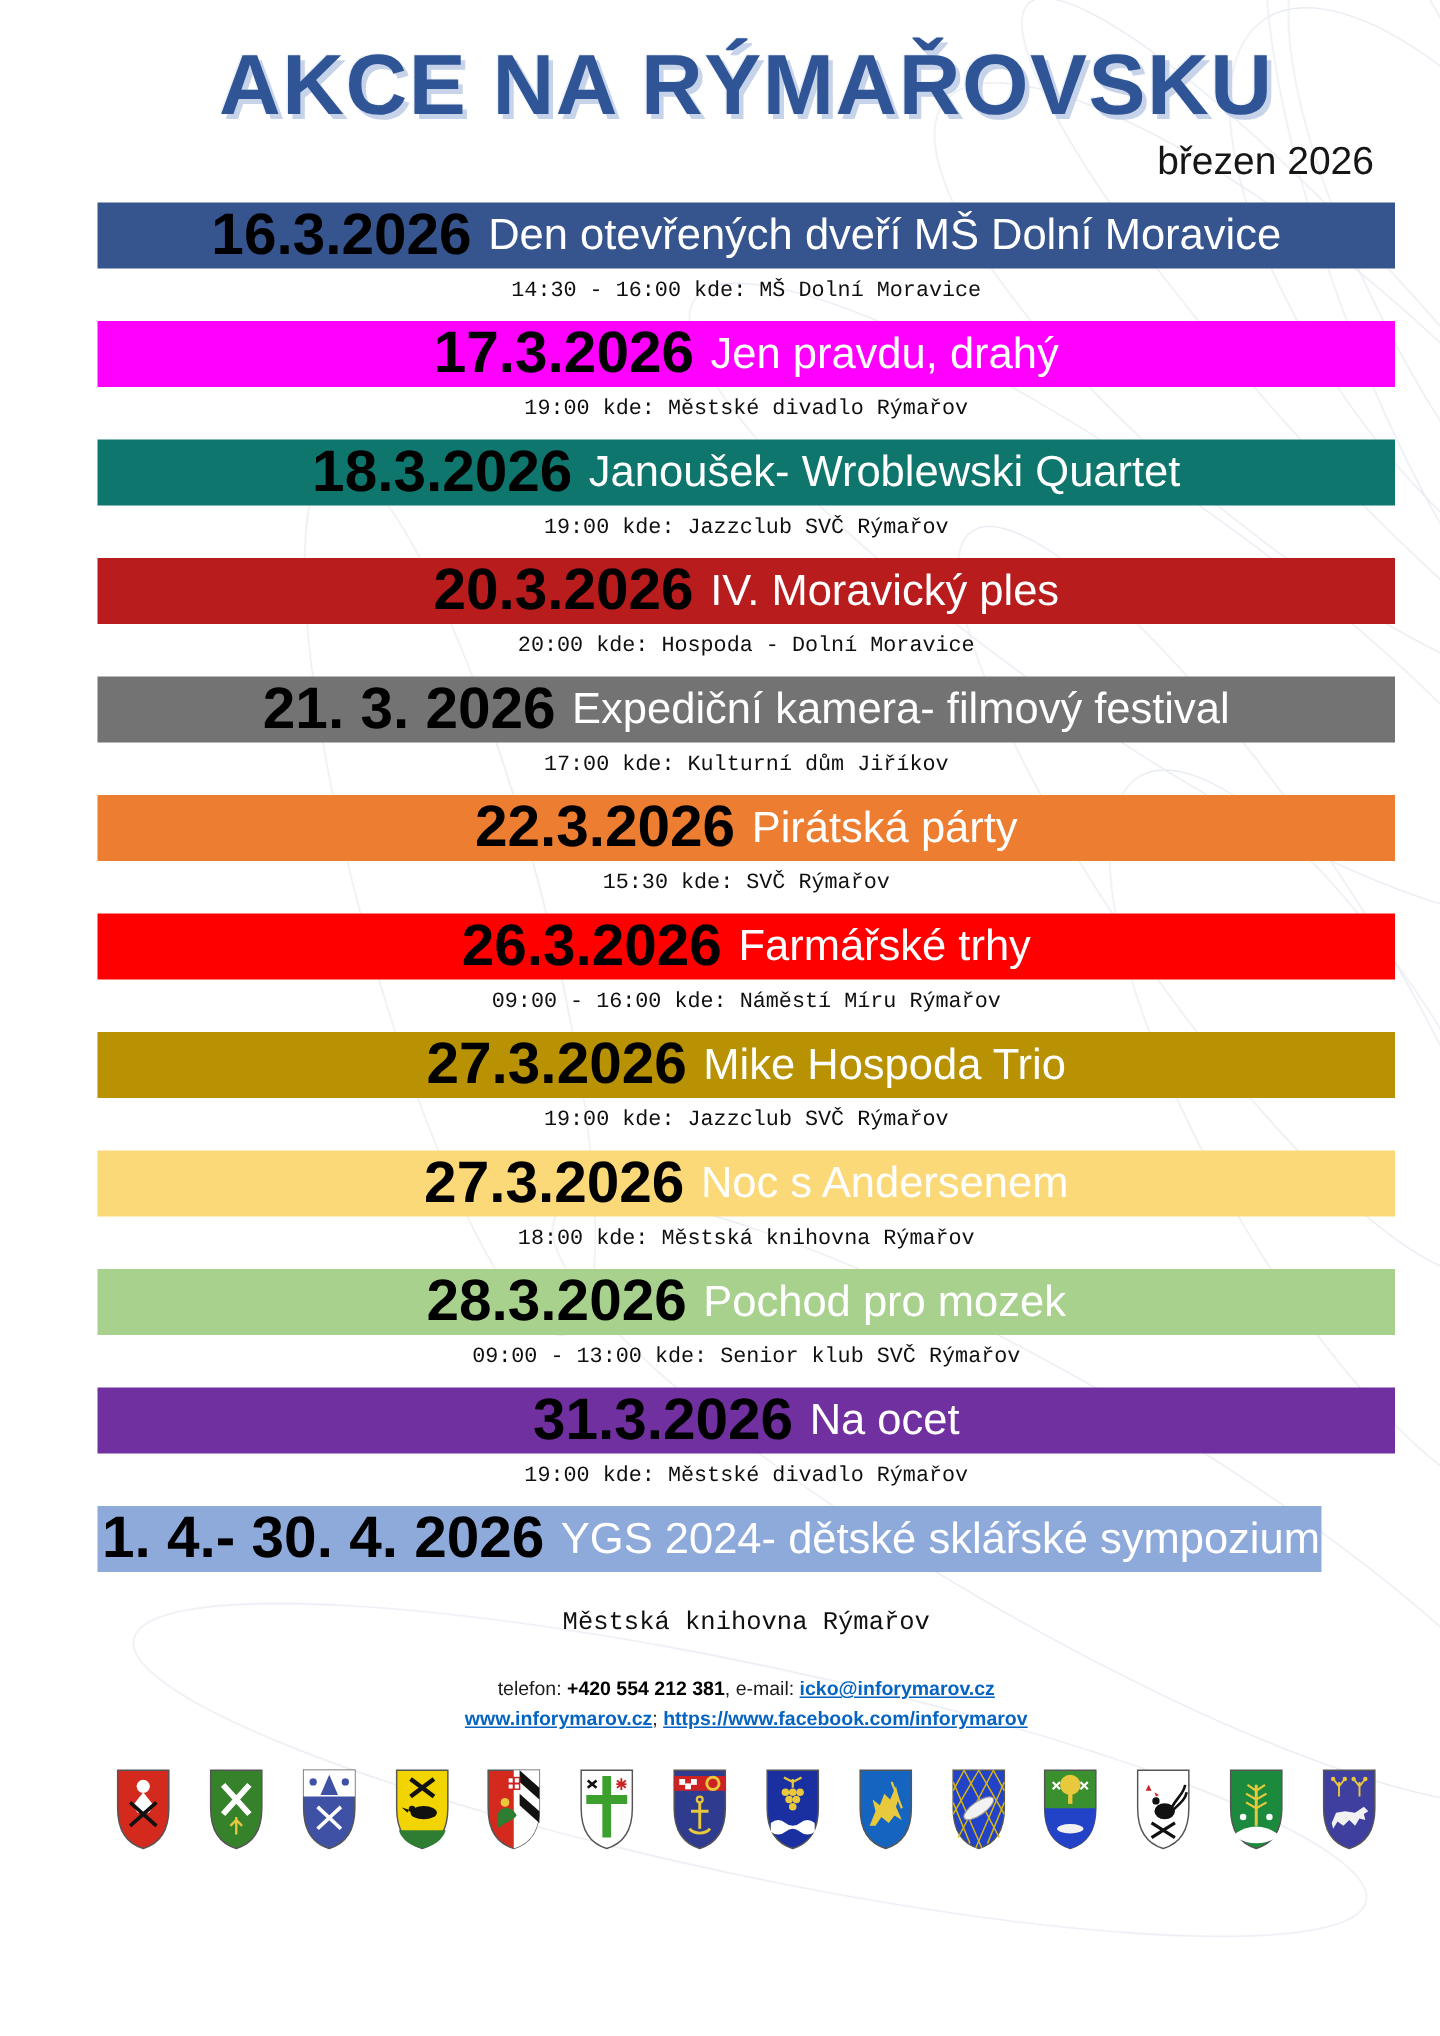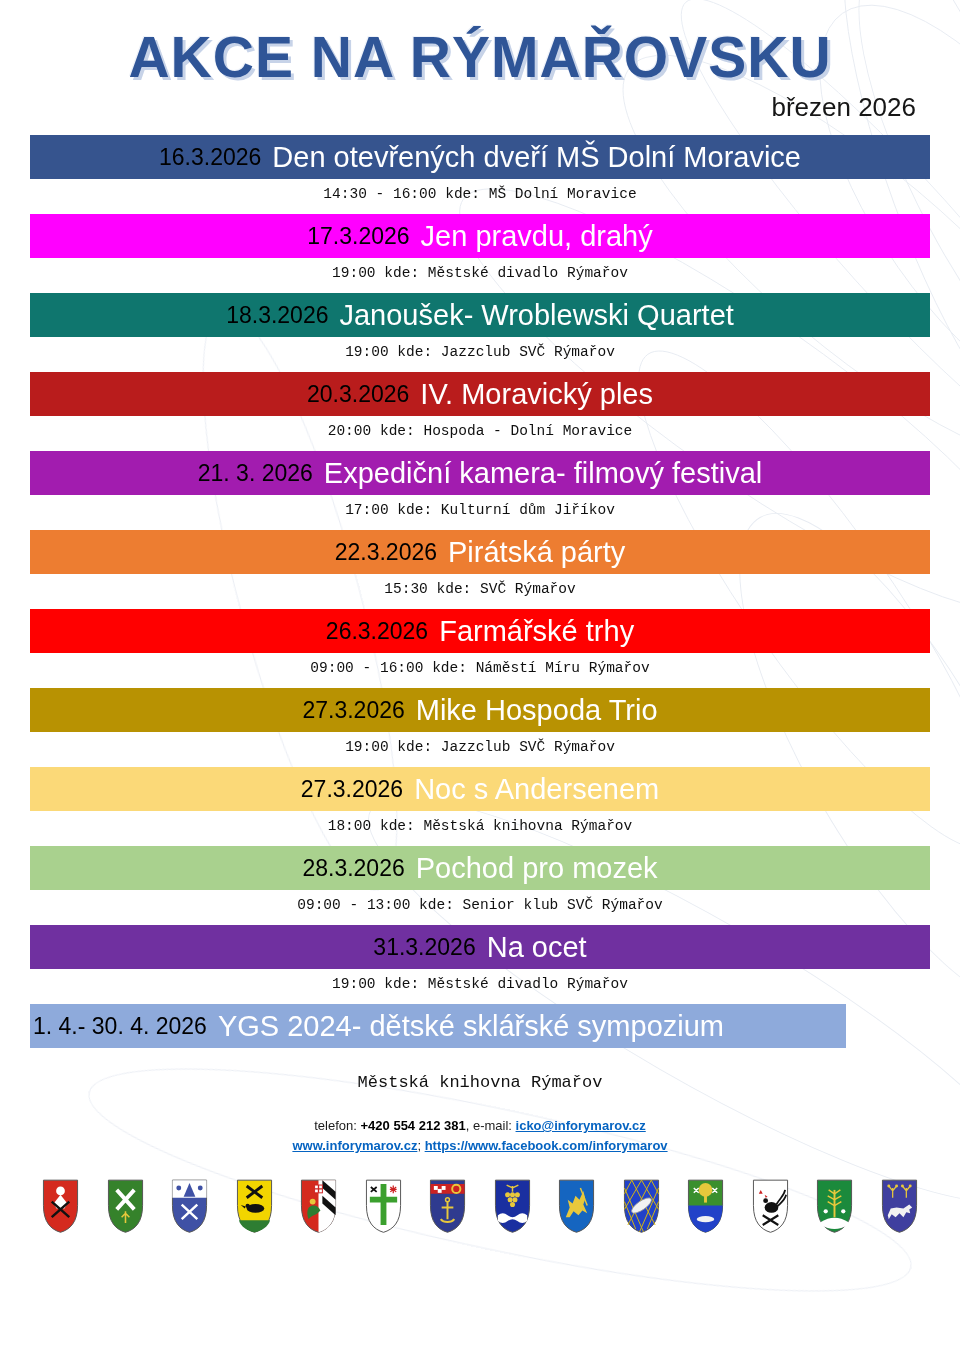--- a/index.html
+++ b/index.html
@@ -2,38 +2,38 @@
 <html><head>
 <meta charset="utf-8">
 <style>
   * { margin:0; padding:0; box-sizing:border-box; }
   html,body { background:#fff; }
   body {
     width:960px; height:1357px; position:relative; overflow:hidden;
     font-family:"Liberation Sans", sans-serif;
   }
   .bg { position:absolute; inset:0; z-index:0; }
-  .content { position:relative; z-index:1; }
+  .content { position:relative; z-index:1;margin-left:35px; }
 
   .header { padding-top:24px; }
   .page-title {
     text-align:center; font-size:57px; font-weight:bold; color:#2F5597;
     letter-spacing:1px;
     text-shadow:3px 3px 0 #c7d3e8, -1px -1px 0 #eef2f9;
   }
   .subtitle {
     text-align:right; padding-right:44px; font-size:26px; color:#161616; margin-top:2px;
   }
 
   .events { margin-top:12px; }
   .event .banner {
     height:44px; margin:0 30px; display:flex; align-items:center; justify-content:center;
     white-space:nowrap;
   }
-  .event .banner .date { font-weight:normal; color:#000; font-size:23px; }
+  .event .banner .date { font-weight:bold; color:#000; font-size:39px; }
   .event .banner .etitle { color:#fff; font-size:29px; margin-left:11px; }
   .event .detail { text-align:center; font-size:14.5px; color:#101010; padding:7px 0 12px;font-family:Liberation Mono, monospace; }
   .event.last .banner { width:816px; margin:0 0 0 30px; justify-content:flex-start; padding-left:3px; }
   .event.last .detail { font-size:17px; padding:25px 0 16px; }
 
   .footer { text-align:center; font-size:13px; color:#1c1c1c; line-height:1.55; margin-top:8px; }
   .footer b { color:#000; }
   .footer a { font-weight:bold; text-decoration:underline; cursor:pointer; }
 
   .shields { display:flex; justify-content:space-between; margin:22px 41px 0; }
@@ -88,21 +88,21 @@
         <div class="detail">19:00 kde: Jazzclub SVČ Rýmařov</div>
       </div>
       <div class="event">
         <div class="banner" style="background: #b91c1c;">
           <span class="date">20.3.2026</span>
           <span class="etitle">IV. Moravický ples</span>
         </div>
         <div class="detail">20:00 kde: Hospoda - Dolní Moravice</div>
       </div>
       <div class="event">
-        <div class="banner" style="background: #a21caf;">
+        <div class="banner" style="background: #737373;">
           <span class="date">21. 3. 2026</span>
           <span class="etitle">Expediční kamera- filmový festival</span>
         </div>
         <div class="detail">17:00 kde: Kulturní dům Jiříkov</div>
       </div>
       <div class="event">
         <div class="banner" style="background: rgb(237, 125, 49);">
           <span class="date">22.3.2026</span>
           <span class="etitle">Pirátská párty</span>
         </div>

